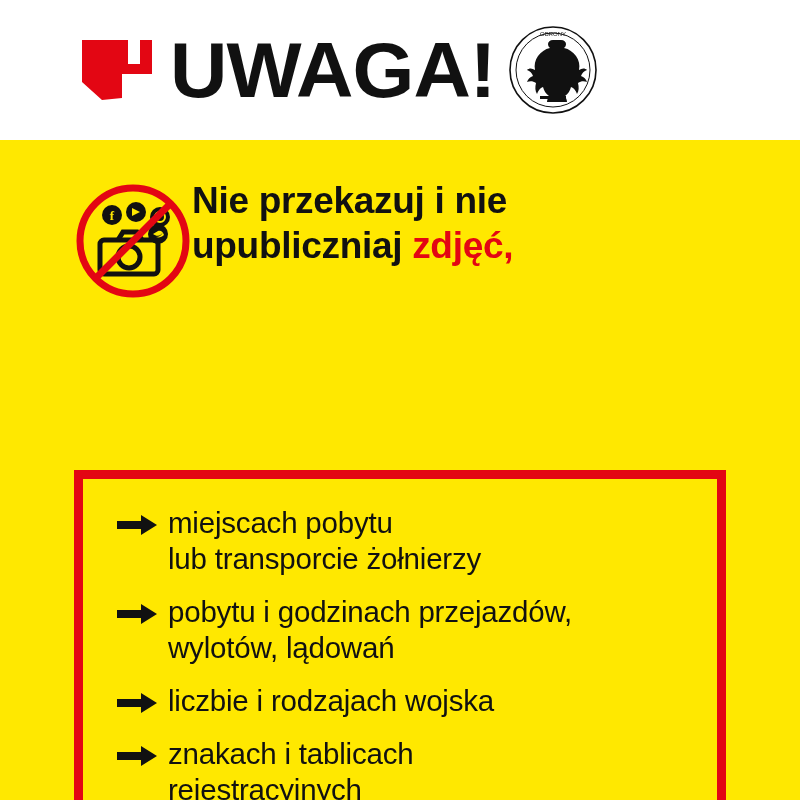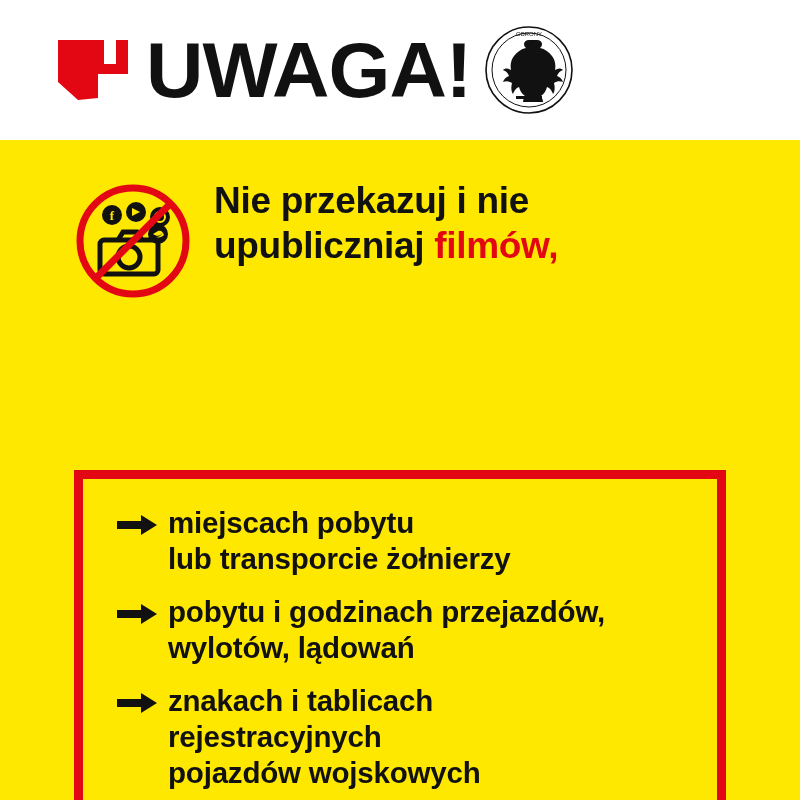--- a/index.html
+++ b/index.html
@@ -20,21 +20,21 @@
     background: #ffffff;
   }
 
   
   .header {
     position: relative;
     height: 140px;
     background: #ffffff;
     display: flex;
     align-items: center;
-    padding-left: 54px;
+    padding-left: 78px;
     box-sizing: border-box;
   }
   .poland-mark {
     width: 78px;
     height: 72px;
     position: relative;
     flex: 0 0 auto;
     margin-right: 14px;
   }
   .poland-mark svg { display: block; }
@@ -78,21 +78,20 @@
   }
   .no-photo {
     width: 118px;
     height: 118px;
     flex: 0 0 auto;
     margin-top: 4px;
   }
   .no-photo svg { display:block; }
 
   .headline {
-    margin-left: 22px;
     font-size: 37px;
     font-weight: bold;
     line-height: 1.22;
     color: #111111;
     letter-spacing: -0.3px;
   }
   .headline .red { color: #e30613; }
 
   
   .red-box {
@@ -115,21 +114,21 @@
   }
   .arrow {
     flex: 0 0 auto;
     width: 42px;
     margin-top: 10px;
     margin-right: 9px;
   }
   .arrow svg { display: block; }
   .item-text {
     font-size: 29.5px;
-    font-weight: bold;
+    font-weight: normal;
     line-height: 1.22;
     color: #111111;
     letter-spacing: -0.2px;
     white-space: pre-line;
   }
 </style>
 </head>
 <body>
 
 <div class="poster">
@@ -184,21 +183,21 @@
             <circle cx="86" cy="35" r="5" fill="none" stroke="#ffe800" stroke-width="2"></circle>
             <circle cx="84" cy="52" r="10" fill="#111111"></circle>
             <path d="M79,52 c4,3 8,2 10,-2 c-1,3 -4,5 -7,5 c3,1 6,0 8,-2 c-1,-3 -3,-5 -6,-4 z" fill="#ffe800"></path>
           </g>
           <line x1="22" y1="96" x2="96" y2="22" stroke="#e30613" stroke-width="7"></line>
         </svg>
       </div>
 
       <div class="headline">
         <div>Nie przekazuj i nie</div>
-        <div><span>upubliczniaj </span><span class="red">filmów,</span></div>
+        <div><span>upubliczniaj </span><span class="red">zdjęć,</span></div>
       </div>
     </div>
 
     <div class="red-box">
       <div class="items">
 
         <div class="item">
           <span class="arrow">
             <svg viewBox="0 0 42 20" width="42" height="20" xmlns="http://www.w3.org/2000/svg">
               <path d="M0,6 L24,6 L24,0 L40,10 L24,20 L24,14 L0,14 Z" fill="#111111"></path>
@@ -211,20 +210,28 @@
         <div class="item">
           <span class="arrow">
             <svg viewBox="0 0 42 20" width="42" height="20" xmlns="http://www.w3.org/2000/svg">
               <path d="M0,6 L24,6 L24,0 L40,10 L24,20 L24,14 L0,14 Z" fill="#111111"></path>
             </svg>
           </span>
           <span class="item-text">pobytu i godzinach przejazdów,
 wylotów, lądowań</span>
         </div>
 
+        <div class="item">
+          <span class="arrow">
+            <svg viewBox="0 0 42 20" width="42" height="20" xmlns="http://www.w3.org/2000/svg">
+              <path d="M0,6 L24,6 L24,0 L40,10 L24,20 L24,14 L0,14 Z" fill="#111111"></path>
+            </svg>
+          </span>
+          <span class="item-text">liczbie i rodzajach wojska</span>
+        </div>
 
         <div class="item">
           <span class="arrow">
             <svg viewBox="0 0 42 20" width="42" height="20" xmlns="http://www.w3.org/2000/svg">
               <path d="M0,6 L24,6 L24,0 L40,10 L24,20 L24,14 L0,14 Z" fill="#111111"></path>
             </svg>
           </span>
           <span class="item-text">znakach i tablicach
 rejestracyjnych
 pojazdów wojskowych</span>

